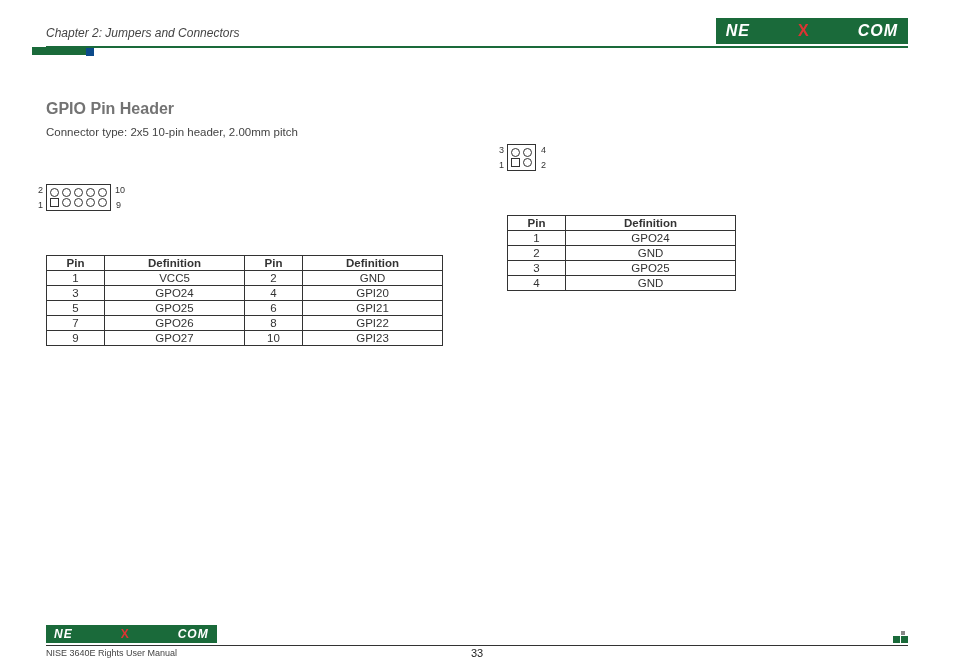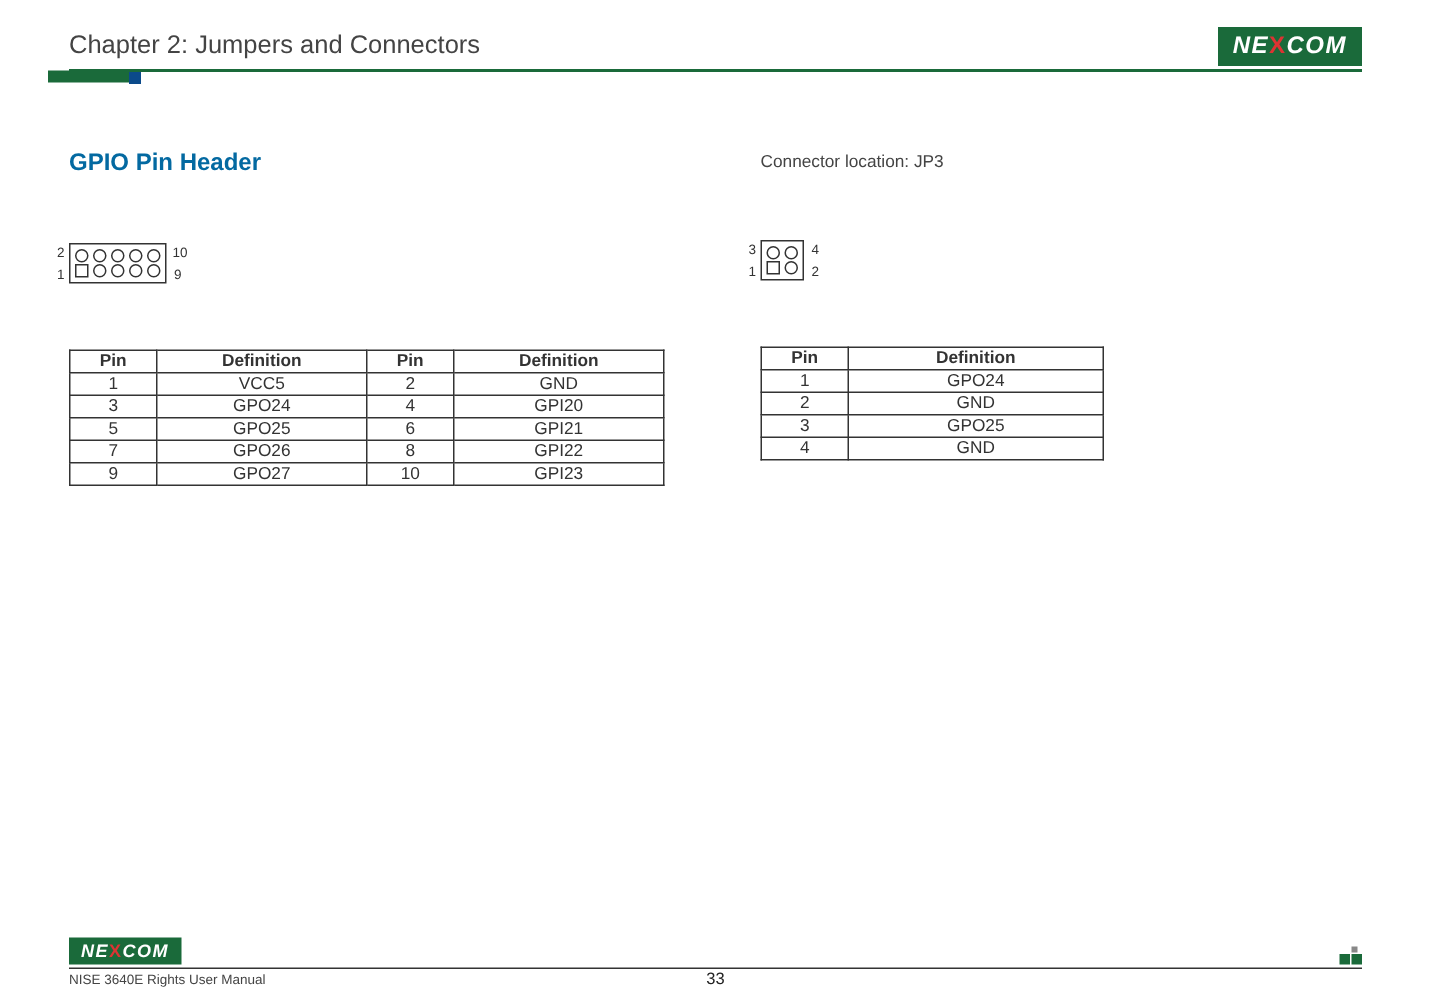--- a/index.html
+++ b/index.html
@@ -16,55 +16,57 @@
     padding: 18px 46px 0 46px;
   }
   .header-row {
     display: flex;
     justify-content: space-between;
     align-items: flex-end;
     border-bottom: 2px solid #1a6a3a;
     padding-bottom: 2px;
   }
   .chapter-title {
-    font-size: 17px;
+    font-size: 12px;
     color: #444;
     padding-bottom: 4px;
+    font-style: italic;
   }
   .logo-box {
     background: #1a6a3a;
     color: #fff;
     font-weight: bold;
     font-size: 16px;
     padding: 4px 10px;
     letter-spacing: 1px;
     display: flex;
     align-items: center;
     font-style: italic;
+    gap: 48px;
   }
   .logo-box .x { color: #d33; font-style: normal; }
   .accent-bar {
     height: 8px;
     width: 54px;
     background: #1a6a3a;
     margin-top: -1px;
     margin-left: -14px;
   }
   .content {
     display: flex;
     gap: 60px;
     margin-top: 44px;
   }
   .col {
     flex: 1;
   }
   .section-title {
     font-size: 16px;
     font-weight: 600;
-    color: #0369a1;
+    color: #737373;
     margin-bottom: 6px;
   }
   .conn-info {
     font-size: 11.5px;
     color: #444;
     line-height: 1.4;
   }
   .diagram {
     margin: 44px 0 44px 0;
   }
@@ -176,20 +178,21 @@
   </div>
   <div style="display:flex;">
       <div class="accent-bar"></div>
       <div style="width:8px;height:8px;background:#0b4a8a;"></div>
     </div>
 
   <div class="content">
 
     <div class="col">
       <div class="section-title">GPIO Pin Header</div>
+      <div class="conn-info">Connector type: 2x5 10-pin header, 2.00mm pitch</div>
 
       <div class="diagram">
         <div class="pin-diagram">
           <span class="pin-label" style="left:-8px; top:1px;">2</span>
           <span class="pin-label" style="right:-14px; top:1px;">10</span>
           <span class="pin-label" style="left:-8px; bottom:1px;">1</span>
           <span class="pin-label" style="right:-10px; bottom:1px;">9</span>
           <div class="pin-box">
             <div class="pin-row">
               <div class="pin-circle"></div>
@@ -247,21 +250,20 @@
               <td>9</td>
               <td>GPO27</td>
               <td>10</td>
               <td>GPI23</td>
             </tr>
         </tbody>
       </table>
     </div>
 
     <div class="col">
-      <div class="conn-info">Connector location: JP3</div>
 
       <div class="diagram">
         <div class="pin-diagram">
           <span class="pin-label" style="left:-8px; top:1px;">3</span>
           <span class="pin-label" style="right:-10px; top:1px;">4</span>
           <span class="pin-label" style="left:-8px; bottom:1px;">1</span>
           <span class="pin-label" style="right:-10px; bottom:1px;">2</span>
           <div class="pin-box">
             <div class="pin-row">
               <div class="pin-circle"></div>

